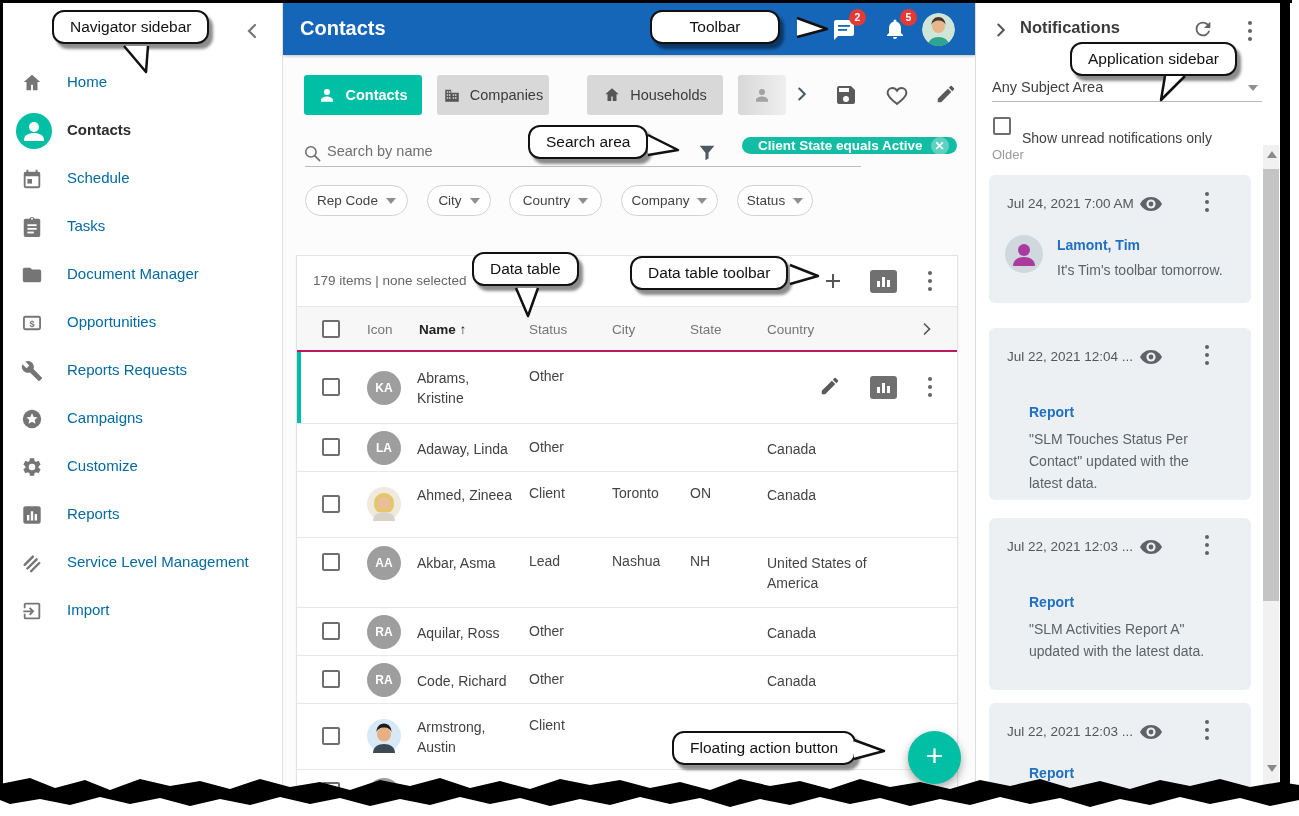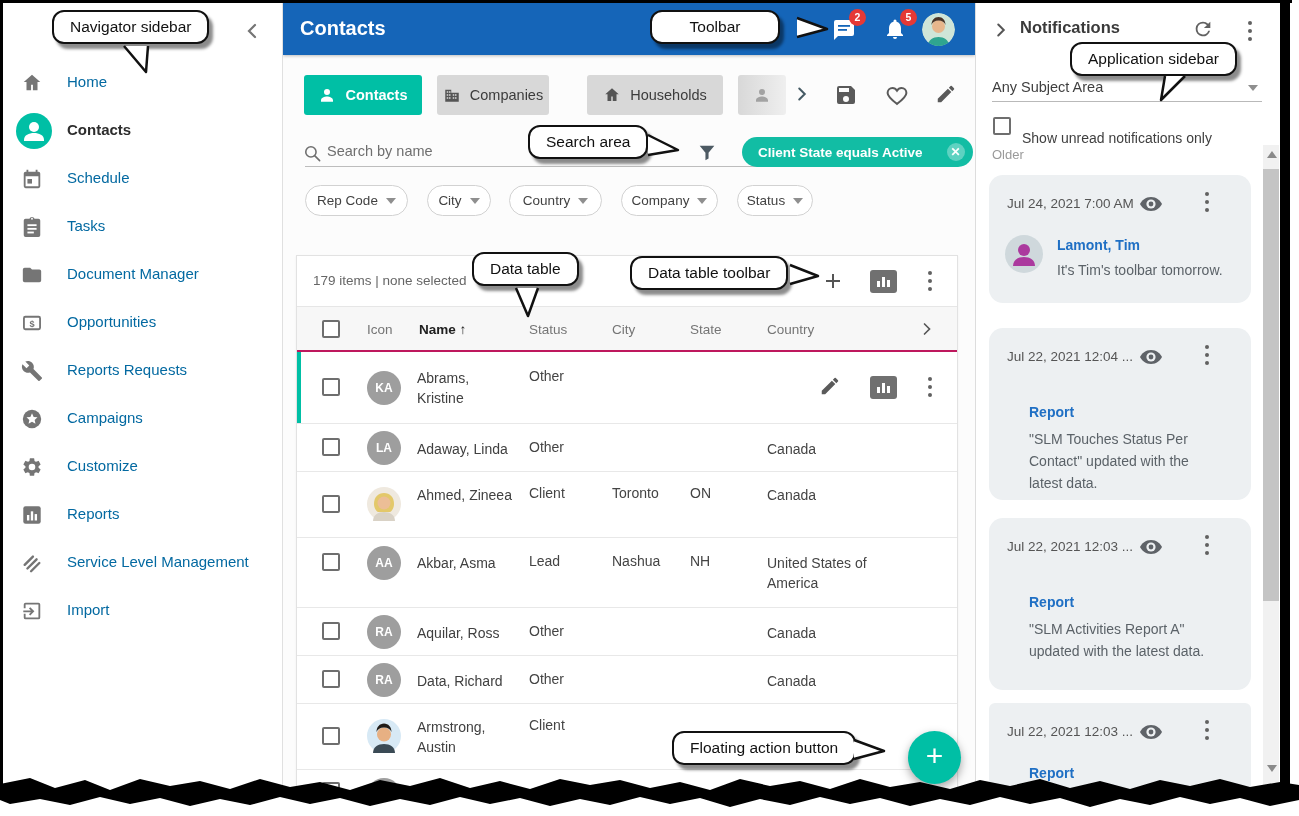--- a/index.html
+++ b/index.html
@@ -38,23 +38,23 @@
   .tab { position:absolute; top:72px; height:40px; border-radius:3px; background:#d8d8d8;
     color:#3c3c3c; font-size:14.5px; display:flex; align-items:center; justify-content:center;
     gap:9px; cursor:pointer; }
   .tab.active { background:#00bfa5; color:#fff; font-weight:bold; }
   .tab svg { flex:0 0 auto; }
   .icon-btn { position:absolute; width:26px; height:26px; cursor:pointer; }
 
   
   .search-underline { left:22px; top:163px; width:556px; height:1px; background:#bdbdbd; }
   #search-placeholder { left:44px; top:140px; font-size:14.5px; color:#6f6f6f; }
-  #chip { left:459px; top:134px; height:30px; border-radius:15px; background:#12bda4;
+  #chip { left:459px; top:134px; height:17px; border-radius:15px; background:#12bda4;
     color:#fff; font-size:13.5px; font-weight:bold; display:flex; align-items:center;
-    padding:0 8px 0 16px; gap:24px; cursor:pointer; }
+    padding:0 8px 0 16px; gap:8px; cursor:pointer; }
   .chip-x { width:18px; height:18px; border-radius:50%; background:rgba(255,255,255,.32);
     color:#fff; font-size:12px; font-weight:bold; text-align:center; line-height:18px; }
 
   
   .pill { position:absolute; top:182px; height:31px; border:1px solid #d2d2d2; border-radius:16px;
     background:#fff; font-size:13.5px; color:#424242; display:flex; align-items:center;
     justify-content:center; gap:8px; cursor:pointer; }
   .caret-down { width:0; height:0; border-left:5px solid transparent; border-right:5px solid transparent;
     border-top:6px solid #8f8f8f; }
 
@@ -87,21 +87,21 @@
     text-align:center; line-height:50px; cursor:pointer; z-index:20; }
 
   
   #notif { left:975px; top:3px; width:305px; height:789px; background:#fff;
     border-left:1px solid #ddd; z-index:5; }
   #notif-title { left:44px; top:15px; font-size:16.5px; font-weight:bold; color:#3a3a3a; }
   #subject-filter { left:16px; top:76px; font-size:14.5px; color:#3f3f3f; cursor:pointer; }
   .subject-underline { left:16px; top:98px; width:270px; height:1px; background:#b9b9b9; }
   #unread-label { left:46px; top:117px; font-size:14px; color:#3f3f3f;margin-top:10px; }
   #older-label { left:16px; top:144px; font-size:13px; color:#9a9a9a; }
-  .ncard { position:absolute; left:13px; width:262px; background:#edf0f2; border-radius:14px; }
+  .ncard { position:absolute; left:13px; width:262px; background:#edf0f2; border-radius:6px; }
   .ncard-date { position:absolute; left:18px; top:21px; font-size:13.5px; color:#555; }
   .ncard-title { position:absolute; font-size:14px; font-weight:bold; color:#1f6fc4; cursor:pointer; }
   .ncard-body { position:absolute; font-size:14px; color:#5b6268; line-height:22px; width:192px; }
   .notif-avatar { position:absolute; left:16px; top:60px; width:38px; height:38px; border-radius:50%;
     background:#cfd8dc; }
 
   
   .sb-track { left:287px; top:142px; width:16px; height:647px; background:#f1f1f1; }
   .sb-thumb { left:287px; top:166px; width:16px; height:432px; background:#c4c4c4; }
   .sb-arrow-up { left:291px; top:148px; width:0; height:0; border-left:5px solid transparent;
@@ -467,21 +467,21 @@
         <div class="cb" style="left:25px;top:14px"></div>
         <div class="avatar-initials" style="top:7px">RA</div>
         <div class="cell name" style="top:15px;width:110px">Aquilar, Ross</div>
         <div class="cell status" style="top:15px">Other</div>
         <div class="cell country" style="top:15px">Canada</div>
       </div>
 
       <div class="trow" style="top:400px;height:48px">
         <div class="cb" style="left:25px;top:14px"></div>
         <div class="avatar-initials" style="top:7px">RA</div>
-        <div class="cell name" style="top:15px;width:110px">Data, Richard</div>
+        <div class="cell name" style="top:15px;width:110px">Code, Richard</div>
         <div class="cell status" style="top:15px">Other</div>
         <div class="cell country" style="top:15px">Canada</div>
       </div>
 
       <div class="trow" style="top:448px;height:66px">
         <div class="cb" style="left:25px;top:23px"></div>
         <div class="abs" style="left:70px;top:15px">
           <svg width="34" height="34" viewBox="0 0 34 34">
               <circle cx="17" cy="17" r="17" fill="#d7e9f5"></circle>
               <path d="M6 34c0-6 5-9 11-9s11 3 11 9z" fill="#3a4a55"></path>

